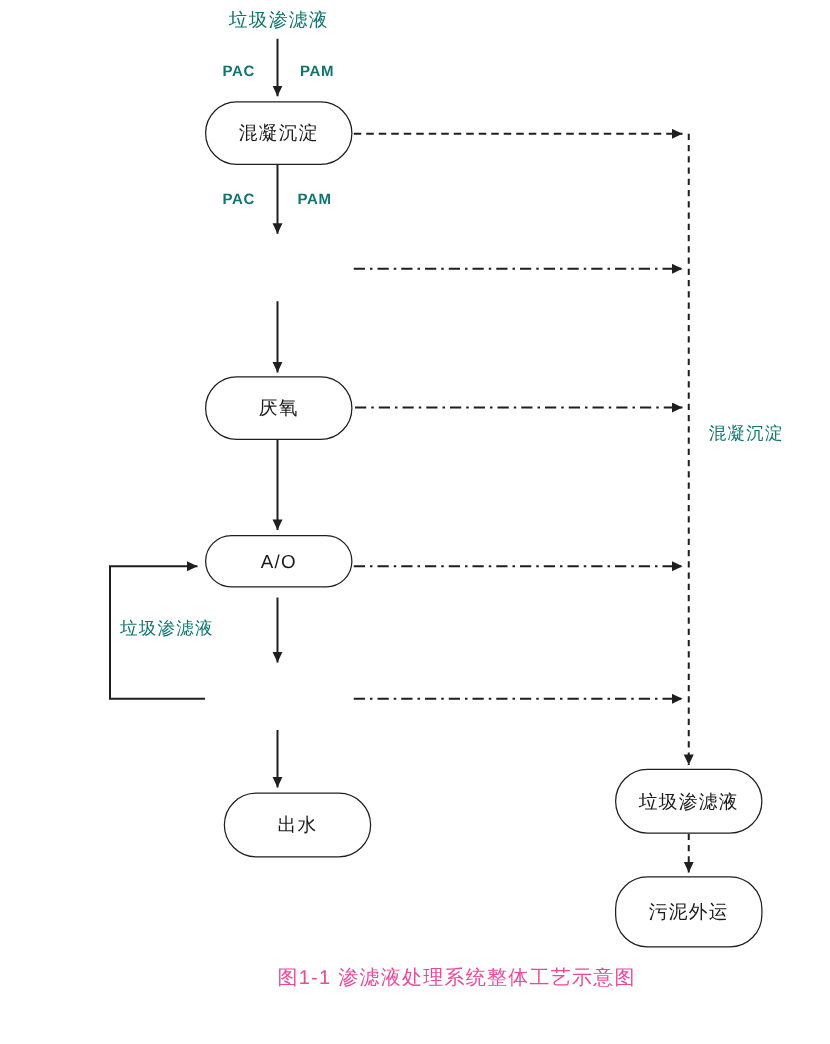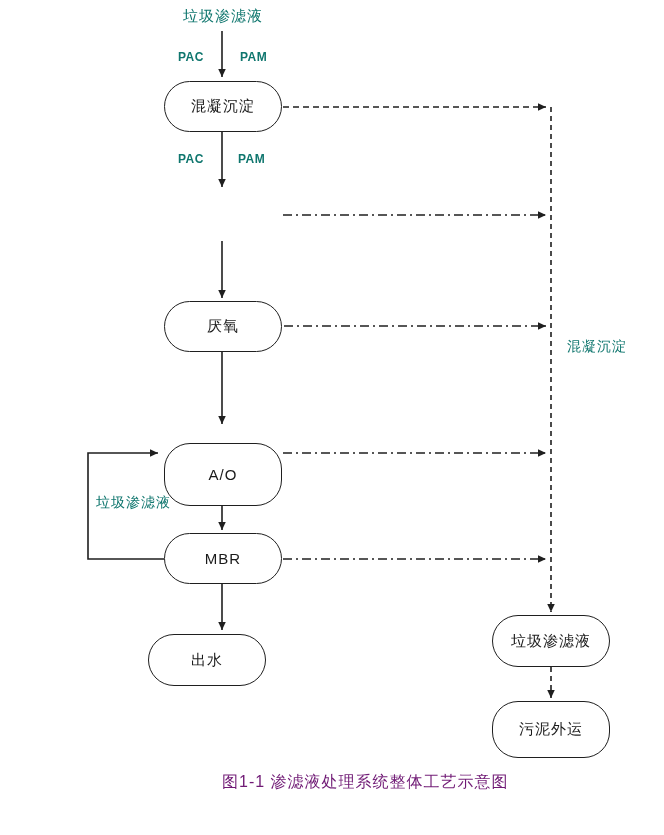--- a/index.html
+++ b/index.html
@@ -44,21 +44,21 @@
   }
   .src   { font-size: 15px; letter-spacing: 1px; }
   .small { font-size: 12px; letter-spacing: 0.5px; font-weight: bold; }
   .mid   { font-size: 14px; letter-spacing: 1px; }
   .caption {
     position: absolute;
     left: 222px;
     top: 772px;
     font-size: 16px;
     letter-spacing: 1px;
-    color: #701a75;
+    color: #ec4899;
     white-space: nowrap;
   }
   svg line, svg polyline {
     stroke: #1f1f1f;
     stroke-width: 1.6;
     fill: none;
   }
 </style>
 </head>
 <body>
@@ -94,21 +94,20 @@
   <div class="txt src" style="left:183px; top:7px;">垃圾渗滤液</div>
   <div class="txt small" style="left:178px; top:50px;">PAC</div>
   <div class="txt small" style="left:240px; top:50px;">PAM</div>
   <div class="txt small" style="left:178px; top:152px;">PAC</div>
   <div class="txt small" style="left:238px; top:152px;">PAM</div>
   <div class="txt mid" style="left:96px;  top:494px;">垃圾渗滤液</div>
   <div class="txt mid" style="left:567px; top:338px;">混凝沉淀</div>
 
   <div class="node" style="left:164px; top:81px;  width:118px; height:51px;">混凝沉淀</div>
   <div class="node" style="left:164px; top:301px; width:118px; height:51px;">厌氧</div>
-  <div class="node" style="left:164px; top:443px; width:118px; height:63px;">A/O</div>
-  <div class="node" style="left:164px; top:533px; width:118px; height:51px;">MBR</div>
-  <div class="node" style="left:148px; top:634px; width:118px; height:52px;">出水</div>
+  <div class="node" style="left:164px; top:428px; width:118px; height:42px;">A/O</div>
+  <div class="node" style="left:179px; top:634px; width:118px; height:52px;">出水</div>
   <div class="node" style="left:492px; top:615px; width:118px; height:52px;">垃圾渗滤液</div>
   <div class="node" style="left:492px; top:701px; width:118px; height:57px;">污泥外运</div>
 
   <div class="caption">图1-1 渗滤液处理系统整体工艺示意图</div>
 
 </div>
 
 </body></html>

